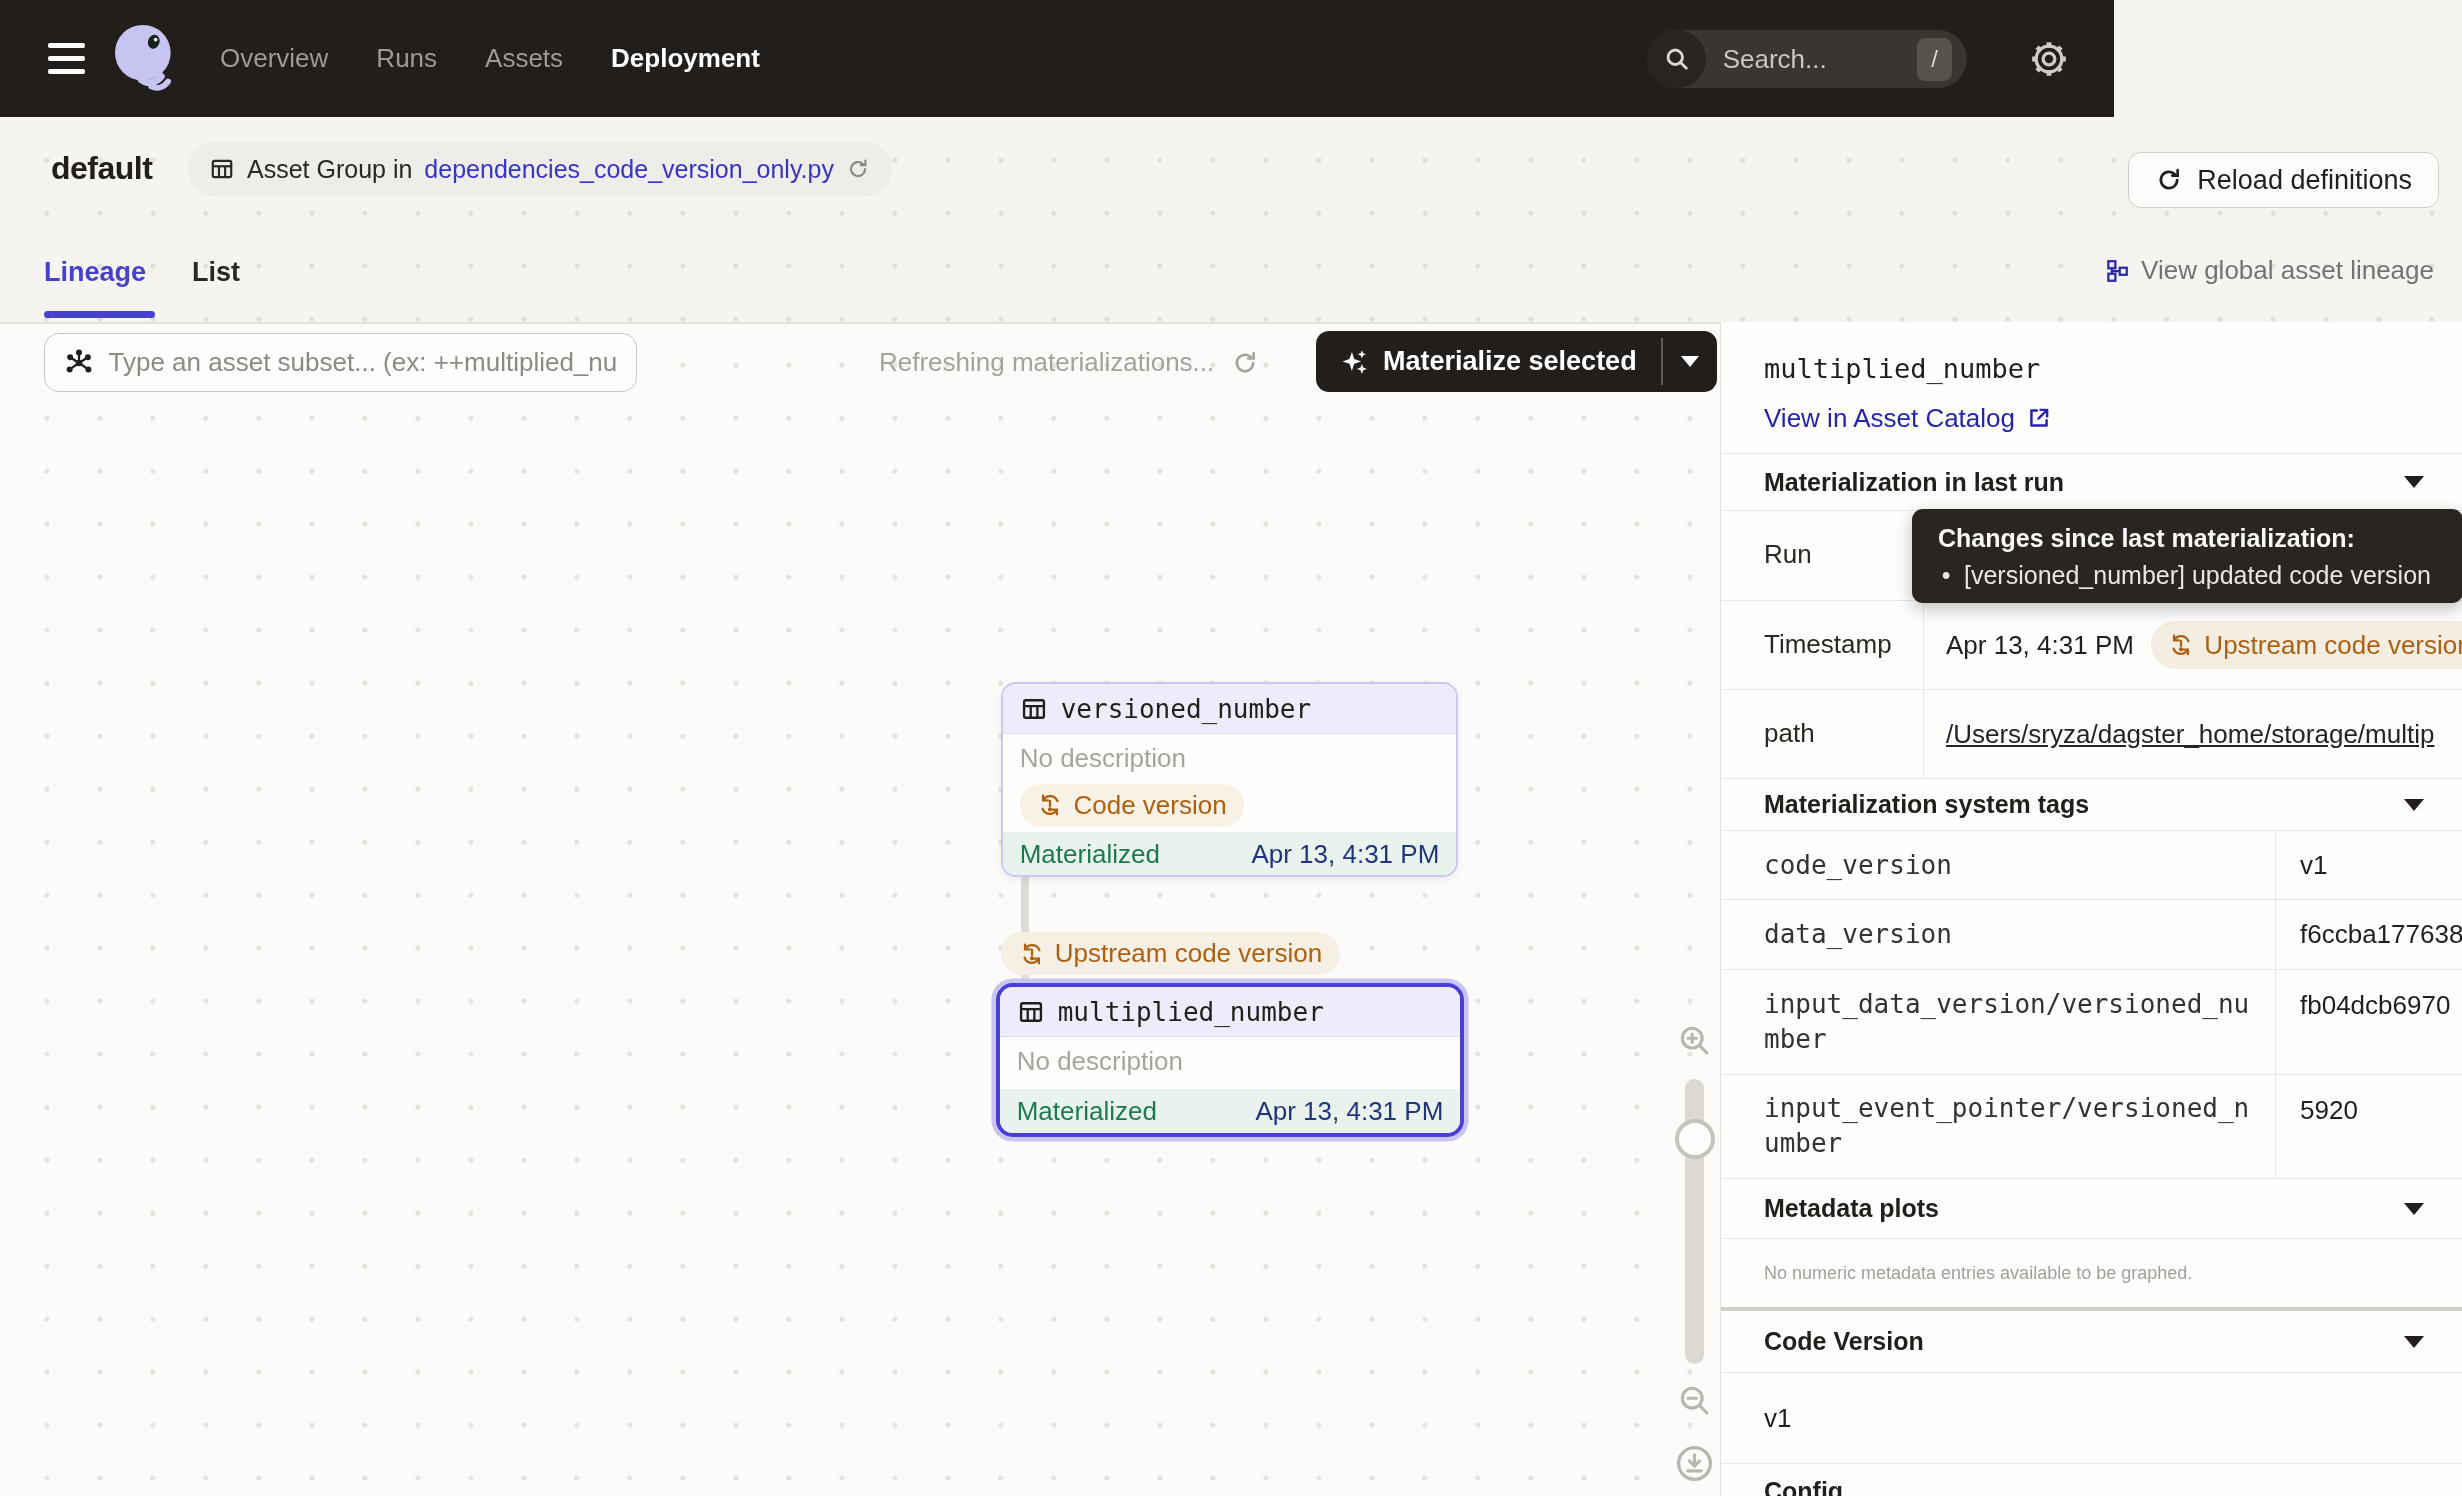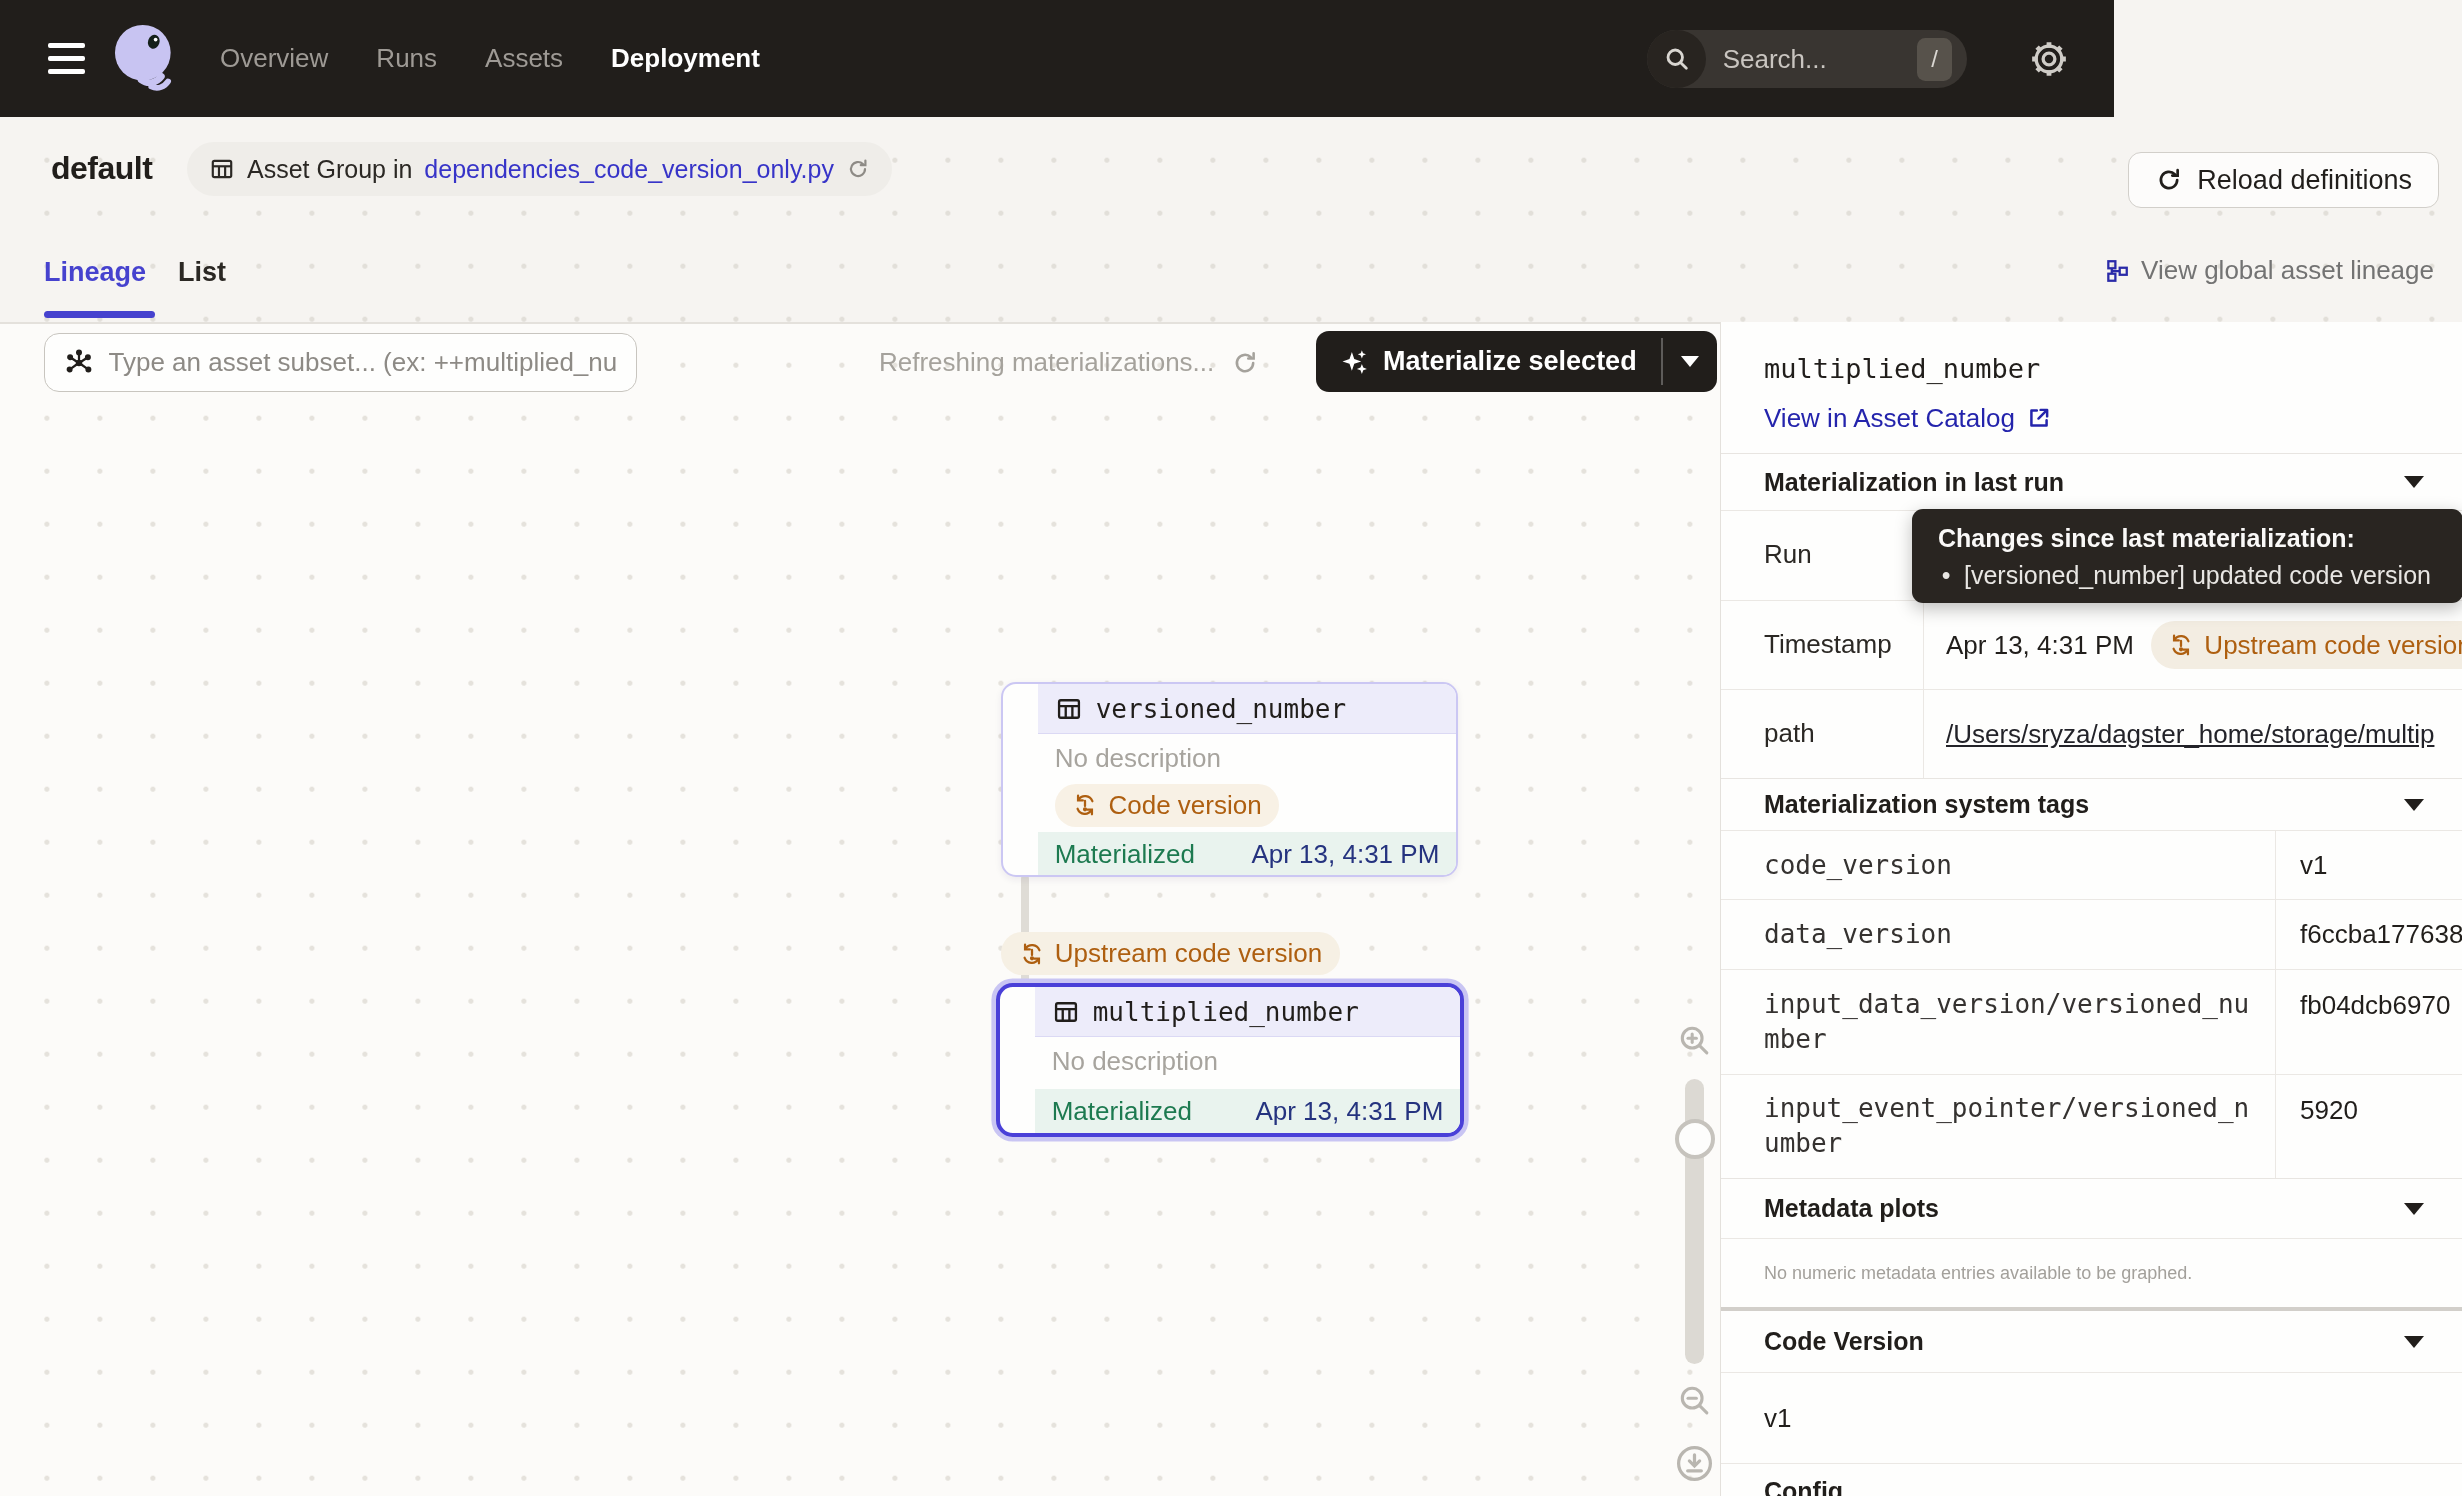--- a/index.html
+++ b/index.html
@@ -41,38 +41,38 @@
   
   .page-title{position:absolute;left:51px;top:150px;font-size:32px;font-weight:700;letter-spacing:-0.5px;}
   .group-chip{position:absolute;left:187px;top:142px;height:54px;border-radius:27px;background:#efede9;display:inline-flex;align-items:center;gap:12px;padding:0 22px;font-size:25px;}
   .group-chip .prefix{color:#2b2824;}
   .group-chip .link{color:#3734c8;cursor:pointer;}
   .reload-btn{position:absolute;right:23px;top:152px;height:56px;padding:0 26px;border-radius:13px;background:#fdfcfb;border:1.9px solid #d2cfca;display:inline-flex;align-items:center;gap:14px;font-size:27px;color:#211e1b;cursor:pointer;justify-content:space-between;}
 
   
   .tab{position:absolute;top:257px;font-size:27px;font-weight:600;cursor:pointer;}
   .tab-lineage{left:44px;color:#4642ce;}
-  .tab-list{left:178px;color:#2b2824;}
+  .tab-list{left:192px;color:#2b2824;}
   .tab-underline{position:absolute;left:44px;top:311px;width:111px;height:6.5px;background:#4642ce;border-radius:3.7px;}
   .global-link{position:absolute;right:28px;top:255px;display:inline-flex;align-items:center;gap:11px;font-size:26px;font-weight:500;color:#737373;cursor:pointer;}
   .tabs-divider{position:absolute;left:0;top:322px;width:2462px;height:1.9px;background:#e4e1dc;}
 
   
   .filter-input{position:absolute;left:44px;top:333px;width:593px;height:59px;background:#fefefd;border:1.9px solid #c8c5bf;border-radius:15px;display:flex;align-items:center;gap:15px;padding:0 18.5px;overflow:hidden;}
   .filter-input .ph{font-size:26px;color:#8d8a85;white-space:nowrap;}
   .refreshing{position:absolute;left:879px;top:333px;height:59px;display:flex;align-items:center;gap:16.7px;font-size:26px;color:#a5a29c;}
   .mat-btn{position:absolute;left:1316px;top:331px;height:61px;border-radius:13px;background:#211e1b;display:flex;align-items:stretch;color:#fff;cursor:pointer;overflow:hidden;}
   .mat-main{display:flex;align-items:center;gap:13px;padding:0 24px;font-size:27px;font-weight:600;}
   .mat-sep{width:1.9px;background:rgba(255,255,255,0.28);margin:7.4px 0;}
   .mat-caret{width:54px;display:flex;align-items:center;justify-content:center;}
   .caret-down-w{width:0;height:0;border-left:9.3px solid transparent;border-right:9.3px solid transparent;border-top:11px solid #ffffff;}
 
   
   .edge{position:absolute;left:1021px;top:875px;width:8.3px;height:117px;background:#dfdcd6;border-radius:3.7px;}
-  .node{position:absolute;background:#fefefd;overflow:hidden;display:flex;flex-direction:column;padding-left:35px;}
+  .node{position:absolute;background:#fefefd;overflow:hidden;display:flex;flex-direction:column;}
   .node-v{left:1001px;top:682px;width:457px;height:195px;border:2.8px solid #cbc7f3;border-radius:15px;box-shadow:0 2.8px 7.4px rgba(40,35,90,0.07);}
   .node-m{left:996px;top:983px;width:468px;height:154px;border:4.6px solid #4a40d8;border-radius:16.7px;box-shadow:0 0 0 4.6px #c9c5f3;}
   .node-head{height:50px;background:#edecfa;border-bottom:0.9px solid #dbd9f4;display:flex;align-items:center;gap:13px;padding:0 16.7px;flex:none;}
   .node-name{font-size:26px;color:#211e1b;}
   .node-body{flex:1;padding:9.3px 16.7px 5.6px;display:flex;flex-direction:column;align-items:flex-start;gap:9.3px;border-radius:13px;}
   .no-desc{font-size:26px;color:#a7a49e;}
   .warn-chip{display:inline-flex;align-items:center;gap:10.2px;height:43px;padding:0 17.6px;border-radius:21px;background:#f8f1e5;color:#ae5f10;font-size:26px;white-space:nowrap;}
   .node-foot{height:44px;background:#e9f3ee;display:flex;align-items:center;justify-content:space-between;padding:0 16.7px;font-size:26px;flex:none;}
   .mat-label{color:#1d7a50;}
   .mat-time{color:#25337f;}

